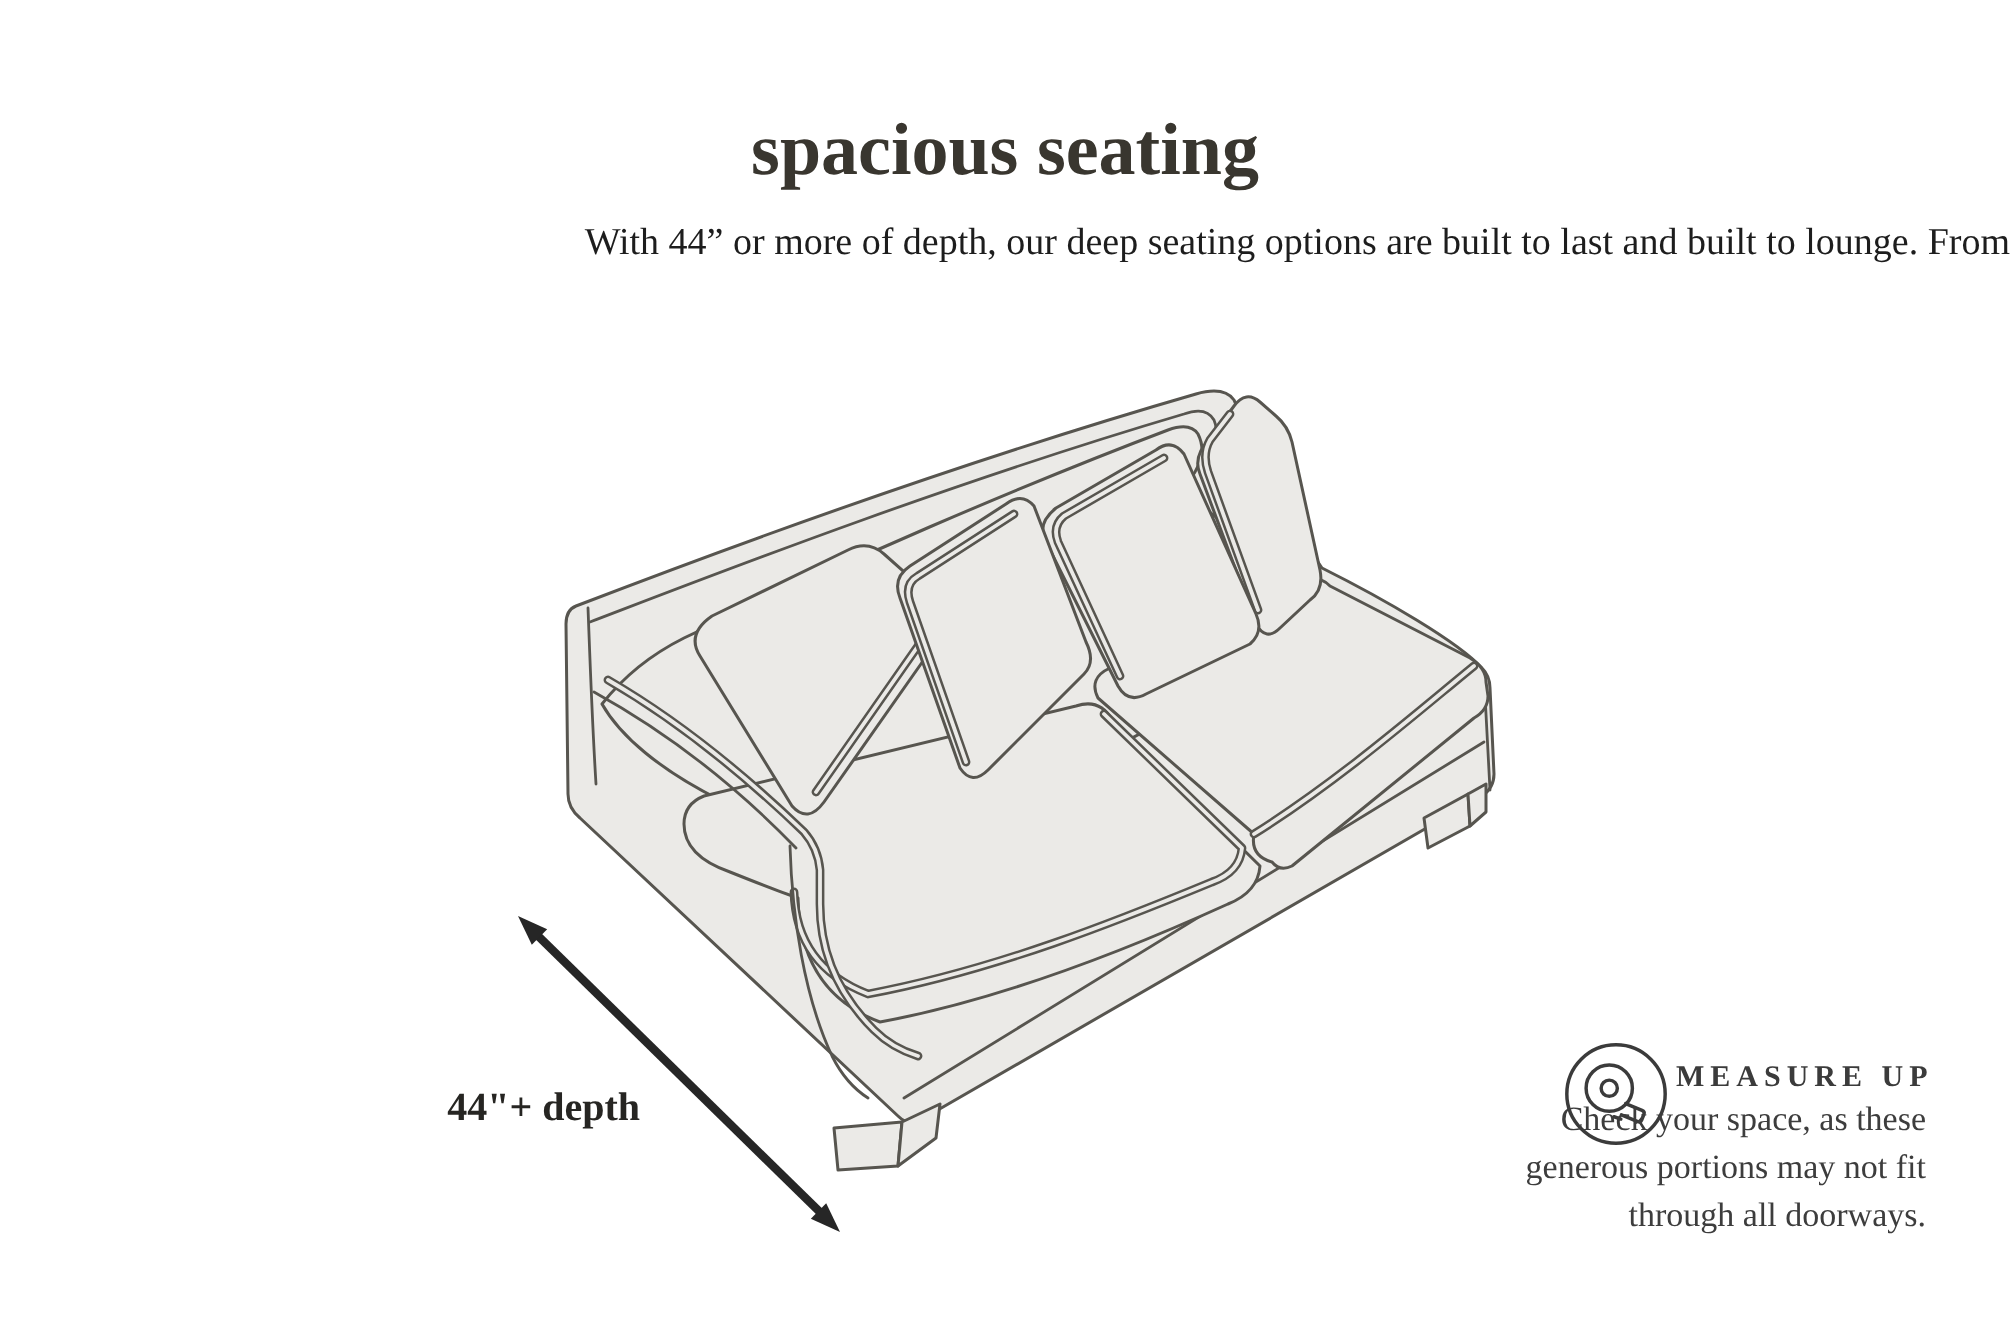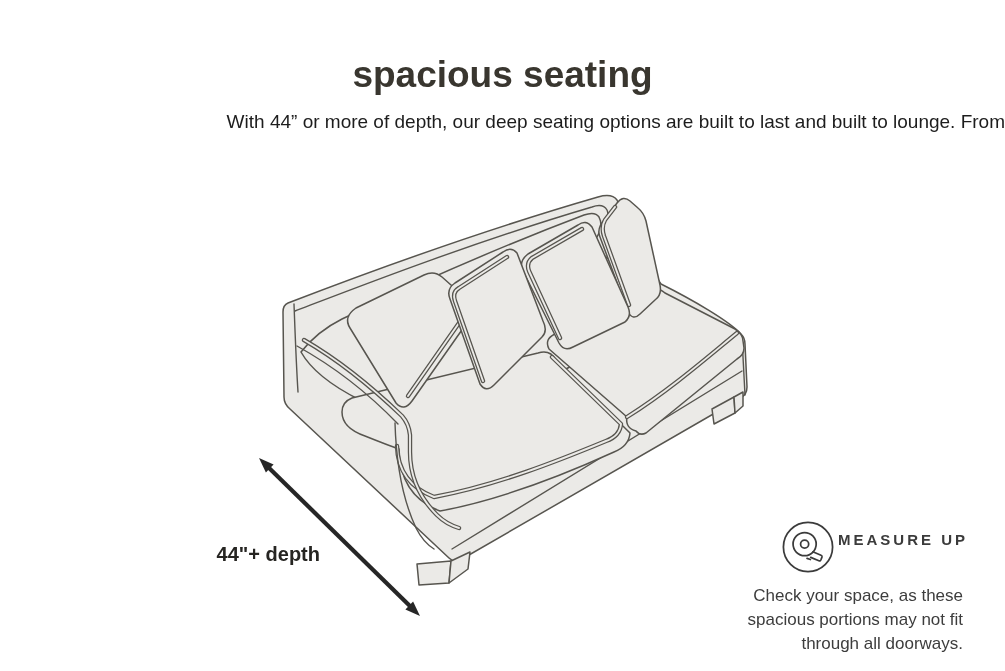--- a/index.html
+++ b/index.html
@@ -1,30 +1,30 @@
 <!DOCTYPE html>
 <html><head>
 <meta charset="utf-8">
 <style>
   html,body{margin:0;padding:0;background:#fff;}
   .page{position:relative;width:1005px;height:671px;background:#ffffff;overflow:hidden;
-        font-family:Liberation Sans, sans-serif;}
+        font-family:Liberation Serif, serif;}
   .title{position:absolute;left:0;right:0;top:54px;text-align:center;
          font-size:37px;font-weight:bold;color:#39362f;}
   .intro{position:absolute;left:0;right:0;top:108px;text-align:right;
          font-size:19px;line-height:27px;color:#1d1d1d;}
   .intro div{white-space:nowrap;}
   .sofa-svg{position:absolute;left:0;top:0;width:1005px;height:671px;}
   .dim-label{position:absolute;left:150px;top:543px;width:170px;text-align:right;
              font-size:20px;font-weight:bold;color:#262522;}
   .mu-icon{position:absolute;left:781px;top:520px;width:54px;height:54px;}
   .mu-head{position:absolute;left:838px;top:531px;font-size:15px;font-weight:bold;
            letter-spacing:3px;color:#3b3b3b;white-space:nowrap;}
   .mu-note{position:absolute;left:690px;top:548px;width:273px;text-align:right;
-           font-size:17px;line-height:24px;color:#3d3d3d;margin-top:36px;}
+           font-size:17px;line-height:24px;color:#3d3d3d;}
   
   .fillshape{fill:#ebeae7;stroke:#57554f;stroke-width:1.5;stroke-linejoin:round;}
   .ink{fill:none;stroke:#57554f;stroke-width:1.4;stroke-linejoin:round;stroke-linecap:round;}
   .pipe{fill:none;stroke:#57554f;stroke-width:4.4;stroke-linejoin:round;stroke-linecap:round;}
   .pipe2{fill:none;stroke:#ebeae7;stroke-width:1.9;stroke-linejoin:round;stroke-linecap:round;}
   .arrow-line{stroke:#262626;stroke-width:4.2;}
   .arrow-head{fill:#262626;}
   .tape{fill:none;stroke:#3b3b3b;stroke-width:1.8;stroke-linejoin:round;stroke-linecap:round;}
 </style>
 </head>
@@ -116,18 +116,18 @@
     <svg class="mu-icon" viewBox="0 0 56 56">
       <circle class="tape" cx="28" cy="28" r="25.5"></circle>
       <circle class="tape" cx="24.5" cy="25" r="12"></circle>
       <circle class="tape" cx="24.5" cy="25" r="4.2"></circle>
       <path class="tape" d="M 33,33 l 8.5,3.5 q 1.5,0.6 1,2 l -1.2,3 q -0.6,1.4 -2,0.8 l -8.5,-3.5"></path>
       <path class="tape" d="M 30.5,41 l -3.5,-1.2"></path>
     </svg>
     <div class="mu-head">MEASURE UP</div>
     <div class="mu-note">
       <div>Check your space, as these</div>
-      <div>spacious portions may not fit</div>
+      <div>generous portions may not fit</div>
       <div>through all doorways.</div>
     </div>
   </div>
 
 </div>
 
 </body></html>

